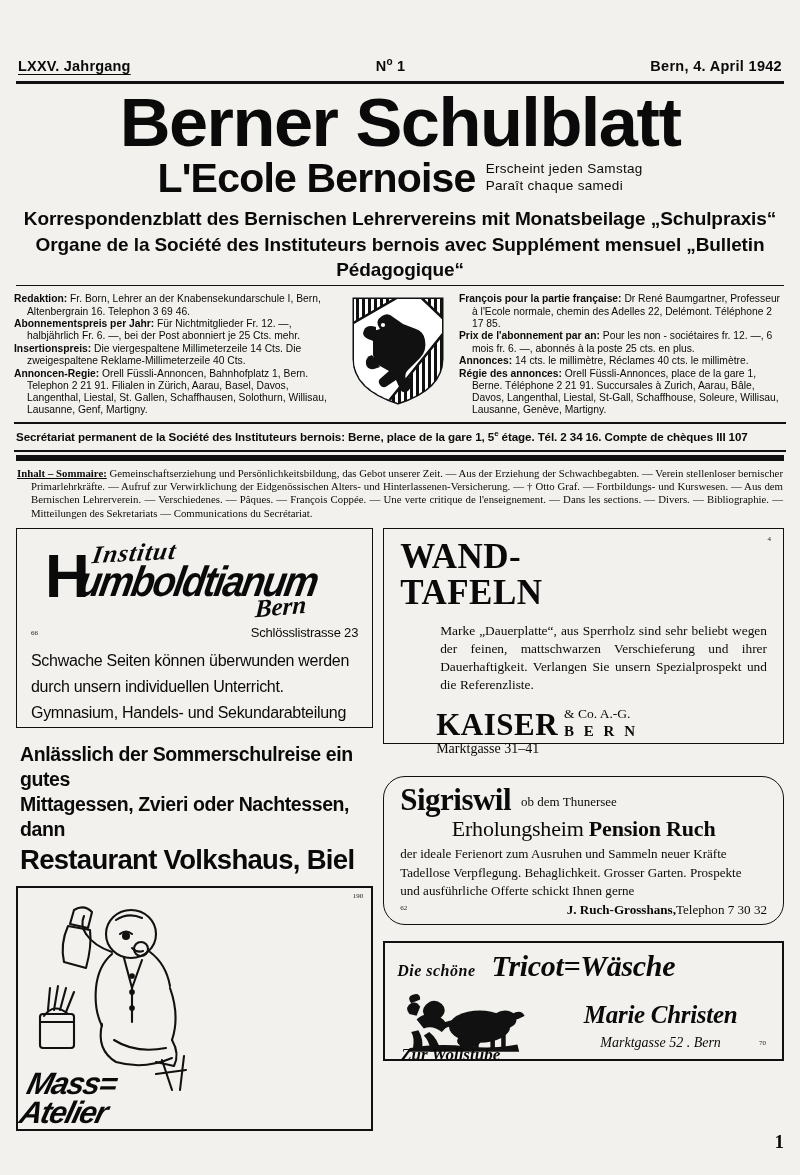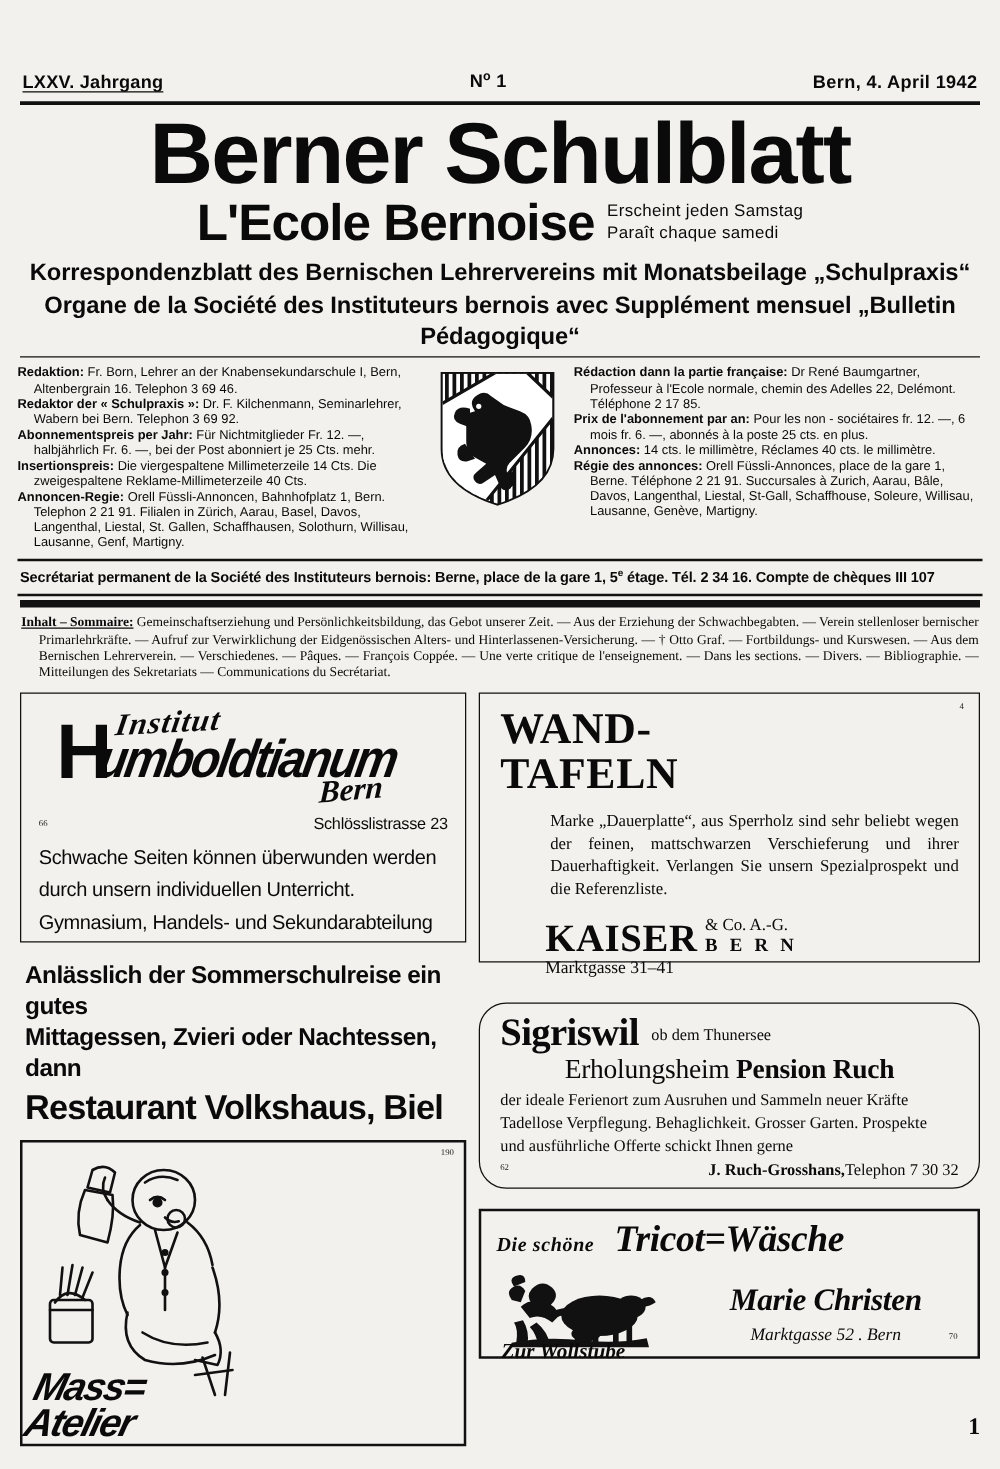--- a/index.html
+++ b/index.html
@@ -213,21 +213,20 @@
 
   <div class="korresp">
     <div>Korrespondenzblatt des Bernischen Lehrervereins mit Monatsbeilage „Schulpraxis“</div>
     <div>Organe de la Société des Instituteurs bernois avec Supplément mensuel „Bulletin Pédagogique“</div>
   </div>
   <div class="rule-thin"></div>
 
   <div class="imprint">
     <div class="imp-col imp-left">
       <p class="imp-p"><b class="lead">Redaktion:</b><span> Fr. Born, Lehrer an der Knabensekundarschule I, Bern, Altenbergrain 16.  Telephon 3 69 46.</span></p>
-      <p class="imp-p"><b class="lead">Redaktor der « Schulpraxis »:</b><span> Dr. F. Kilchenmann, Seminarlehrer, Wabern bei Bern.  Telephon 3 69 92.</span></p>
       <p class="imp-p"><b class="lead">Abonnementspreis per Jahr:</b><span> Für Nichtmitglieder Fr. 12. —, halbjährlich Fr. 6. —, bei der Post abonniert je 25 Cts. mehr.</span></p>
       <p class="imp-p"><b class="lead">Insertionspreis:</b><span>  Die viergespaltene Millimeterzeile 14 Cts. Die zweigespaltene Reklame-Millimeterzeile 40 Cts.</span></p>
       <p class="imp-p"><b class="lead">Annoncen-Regie:</b><span> Orell Füssli-Annoncen, Bahnhofplatz 1, Bern.  Telephon 2 21 91.  Filialen in Zürich, Aarau, Basel, Davos, Langenthal, Liestal, St. Gallen, Schaffhausen, Solothurn, Willisau, Lausanne, Genf, Martigny.</span></p>
     </div>
 
     <svg class="crest" viewBox="0 0 96 112">
       <defs>
         <clipPath id="shieldClip">
           <path d="M4 4 H92 V64 Q92 94 48 108 Q4 94 4 64 Z"></path>
         </clipPath>
@@ -244,21 +243,21 @@
           <path d="M30 34 q-6 -8 2 -13 q6 -4 11 1 l10 7 l13 5 q8 3 9 11 q2 11 -5 18 l-12 12 q-4 4 -2 9 l3 8 q1 4 -3 5 q-4 1 -6 -3 l-4 -9 l-9 6 q-4 3 -7 -1 q-3 -4 1 -7 l8 -7 l-9 -5 q-7 -4 -7 -12 l0 -14 q0 -5 -3 -8 Z"></path>
           <path d="M26 32 q-9 -3 -12 3 q-3 6 4 9 l8 3 Z"></path>
           <path d="M22 60 q-7 2 -6 9 q1 6 8 5 l6 -2 Z"></path>
           <path d="M60 82 q5 6 1 11 q-4 4 -8 0 l-3 -5 Z"></path>
         </g>
         <circle cx="33" cy="30" r="2.1" fill="#ffffff"></circle>
       </g>
     </svg>
 
     <div class="imp-col imp-right">
-      <p class="imp-p"><b class="lead">Rédaction dann la partie française:</b><span> Dr René Baumgartner, Professeur à l'Ecole normale, chemin des Adelles 22, Delémont.  Téléphone 2 17 85.</span></p>
+      <p class="imp-p"><b class="lead">François pour la partie française:</b><span> Dr René Baumgartner, Professeur à l'Ecole normale, chemin des Adelles 22, Delémont.  Téléphone 2 17 85.</span></p>
       <p class="imp-p"><b class="lead">Prix de l'abonnement par an:</b><span>  Pour les non - sociétaires fr. 12. —, 6 mois fr. 6. —, abonnés à la poste 25 cts. en plus.</span></p>
       <p class="imp-p"><b class="lead">Annonces:</b><span> 14 cts. le millimètre, Réclames 40 cts. le millimètre.</span></p>
       <p class="imp-p"><b class="lead">Régie des annonces:</b><span> Orell Füssli-Annonces, place de la gare 1, Berne.  Téléphone 2 21 91.  Succursales à Zurich, Aarau, Bâle, Davos, Langenthal, Liestal, St-Gall, Schaffhouse, Soleure, Willisau, Lausanne, Genève, Martigny.</span></p>
     </div>
   </div>
 
   <div class="sek-box">
     <div class="sek-line">
       <span>Secrétariat permanent de la Société des Instituteurs bernois: Berne, place de la gare 1, 5</span><sup>e</sup><span> étage. Tél. 2 34 16. Compte de chèques III 107</span>
     </div>

